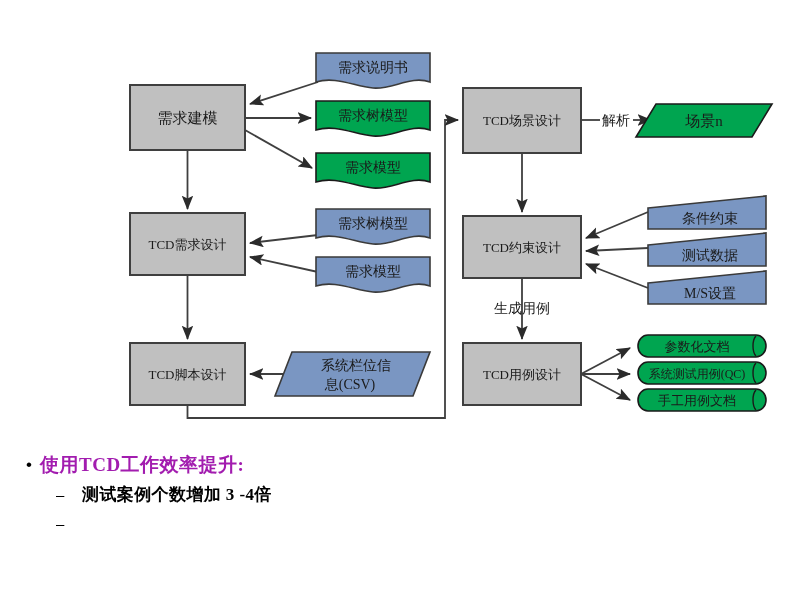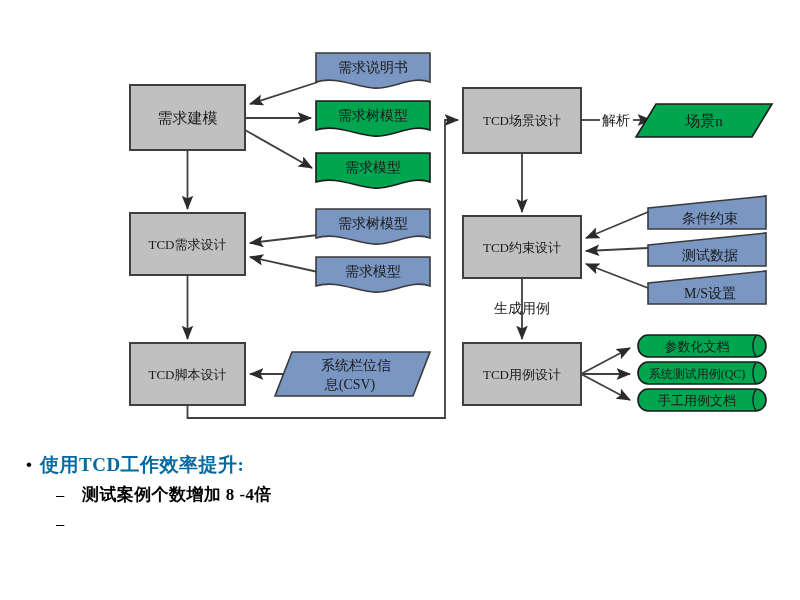--- a/index.html
+++ b/index.html
@@ -9,21 +9,21 @@
     position:relative;overflow:hidden;
   }
   #stage{position:absolute;left:0;top:0;width:800px;height:600px;}
   svg.flow{position:absolute;left:0;top:0;width:800px;height:440px;}
 
   
   .bullets{position:absolute;left:0;top:440px;width:800px;}
   .b1{display:flex;align-items:flex-start;margin:12px 0 0 18px;}
   .b1 .dot{width:22px;font-size:17px;line-height:26px;color:#000;
            font-family:"Liberation Sans",sans-serif;text-align:center;}
-  .b1 .txt{font-size:19px;line-height:26px;font-weight:bold;color:#0369a1;
+  .b1 .txt{font-size:19px;line-height:26px;font-weight:bold;color:#a21caf;
            font-family:"Liberation Serif","DejaVu Serif",serif;
            letter-spacing:.5px;}
   .b2{display:flex;align-items:flex-start;margin:5px 0 0 56px;}
   .b2 .dash{width:26px;font-size:15px;line-height:24px;color:#000;
             font-family:"Liberation Sans",sans-serif;}
   .b2 .txt{font-size:17px;line-height:24px;font-weight:bold;color:#000;
            font-family:"Liberation Serif","DejaVu Serif",serif;
            letter-spacing:.4px;}
   .nodetext{font-family:"Liberation Serif","DejaVu Serif",serif;}
 </style>
@@ -176,20 +176,20 @@
     </g>
   </svg>
 
   <div class="bullets">
     <div class="b1">
       <span class="dot">•</span>
       <span class="txt">使用TCD工作效率提升:</span>
     </div>
     <div class="b2">
       <span class="dash">–</span>
-      <span class="txt">测试案例个数增加 8 -4倍</span>
+      <span class="txt">测试案例个数增加 3 -4倍</span>
     </div>
     <div class="b2">
       <span class="dash">–</span>
     </div>
   </div>
 
 </div>
 
 </body></html>

